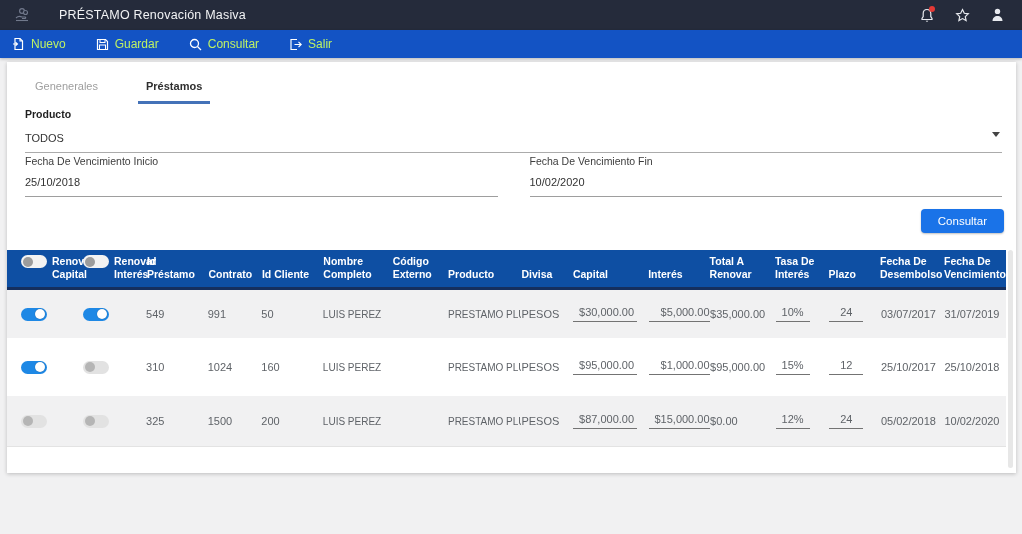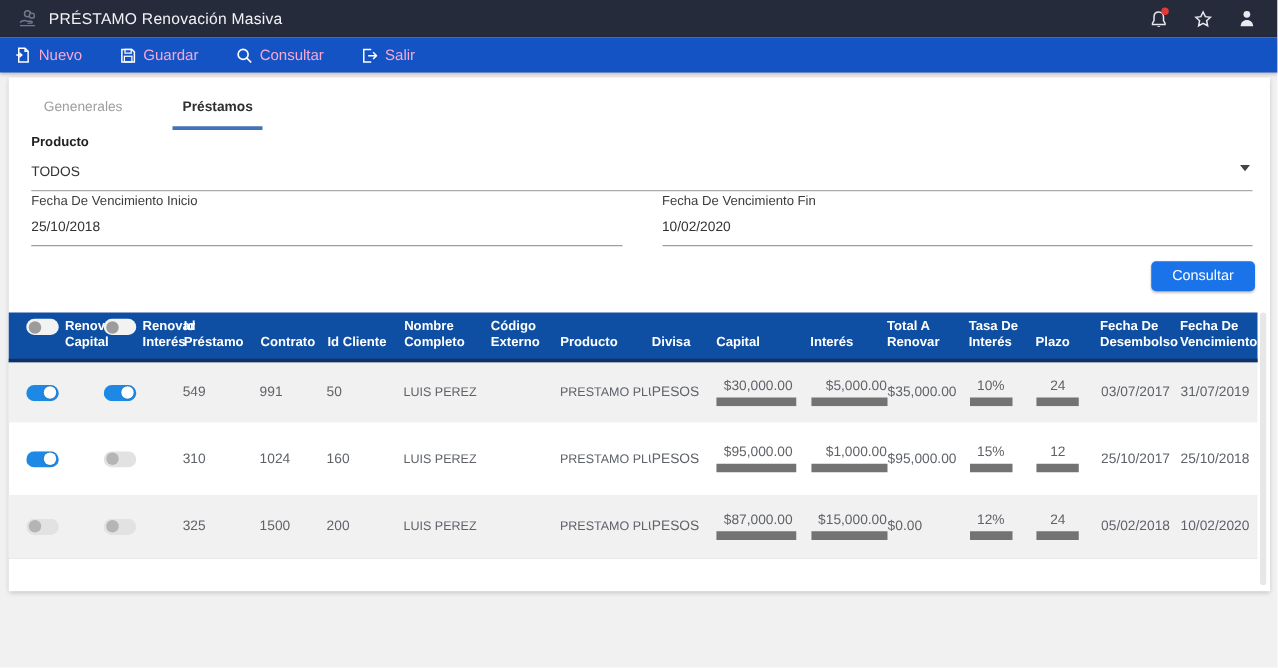--- a/index.html
+++ b/index.html
@@ -4,31 +4,31 @@
 <style>
   :root{
     --topbar:#252b3b; --toolbar:#1353c4; --table-header:#0e4fa3; --table-header-border:#152f5e;
     --accent:#1a73e8; --toggle-on:#1e88e5; --tab-underline:#4472b8; --notification:#e53935;
   }
   *{box-sizing:border-box;margin:0;padding:0;}
   html,body{width:1022px;height:534px;overflow:hidden;}
   body{font-family:"Liberation Sans","DejaVu Sans",sans-serif;background:#f1f1f2;position:relative;}
 
   
-  .topbar{height:30px;background:var(--topbar);display:flex;align-items:center;padding:0 14px;color:#fff;}
+  .topbar{height:30px;background:var(--topbar);display:flex;align-items:center;padding:0 14px;color:#fff;gap:20px;}
   .topbar .app-icon{width:16px;height:16px;margin-right:9px;opacity:.75;display:flex;align-items:center;}
   .topbar .title{font-size:12.5px;letter-spacing:.2px;color:#f2f3f5;}
   .topbar .spacer{flex:1;}
   .top-icons{display:flex;align-items:center;gap:13px;}
   .top-icon{width:22px;height:20px;display:flex;align-items:center;justify-content:center;position:relative;cursor:pointer;}
   .notif-dot{position:absolute;top:1px;right:3px;width:6px;height:6px;border-radius:50%;background:var(--notification);}
 
   
   .toolbar{height:28px;background:var(--toolbar);display:flex;align-items:center;padding:0 12px;gap:30px;box-shadow:0 1px 3px rgba(0,0,0,.25);}
-  .tool-item{display:flex;align-items:center;gap:6px;color:#f9a8d4;font-size:12px;cursor:pointer;}
+  .tool-item{display:flex;align-items:center;gap:6px;color:#bef264;font-size:12px;cursor:pointer;}
   .tool-item svg{display:block;}
 
   
   .card{position:absolute;left:7px;top:62px;width:1009px;height:411px;background:#fff;box-shadow:0 1px 4px rgba(0,0,0,.22);}
 
   
   .tabs{display:flex;gap:32px;padding:16px 0 0 20px;}
   .tab{font-size:11px;color:#9e9e9e;padding:2px 8px 9px 8px;cursor:pointer;}
   .tab.active{color:#2f2f2f;font-weight:700;border-bottom:3px solid var(--tab-underline);}
 
@@ -62,21 +62,21 @@
   .trow.r1{height:58px;}
   .trow.r2{height:50px;}
   .cell{font-size:11px;color:#5f6368;padding-right:5px;overflow:hidden;white-space:nowrap;}
   .cell.small{font-size:10px;}
   .c0{width:62px;} .c1{width:64px;} .c2{width:62px;} .c3{width:54px;} .c4{width:62px;}
   .c5{width:70px;} .c6{width:56px;} .c7{width:74px;} .c8{width:52px;} .c9{width:76px;}
   .c10{width:62px;} .c11{width:66px;} .c12{width:54px;} .c13{width:52px;} .c14{width:64px;} .c15{width:62px;}
   .hcell.c0 .hlabel,.hcell.c1 .hlabel{width:40px;}
 
   
-  .ufield{display:inline-block;border-bottom:7px solid #737373;padding:0 3px 3px 3px;cursor:text;}
+  .ufield{display:inline-block;border-bottom:1px solid #737373;padding:0 3px 3px 3px;cursor:text;}
   .ufield.money{min-width:64px;text-align:right;}
   .ufield.center{min-width:34px;text-align:center;}
 
   
   .toggle{display:inline-block;width:26px;height:13px;border-radius:7px;background:#e2e2e2;position:relative;cursor:pointer;flex:none;vertical-align:middle;}
   .toggle .knob{position:absolute;top:1.5px;left:2px;width:10px;height:10px;border-radius:50%;background:#b5b5b5;transition:none;}
   .toggle.on{background:var(--toggle-on);}
   .toggle.on .knob{left:14px;background:#fff;box-shadow:0 0 1px rgba(0,0,0,.4);}
   .toggle.header-toggle{background:#f2f2f2;}
   .toggle.header-toggle .knob{background:#9c9c9c;}

